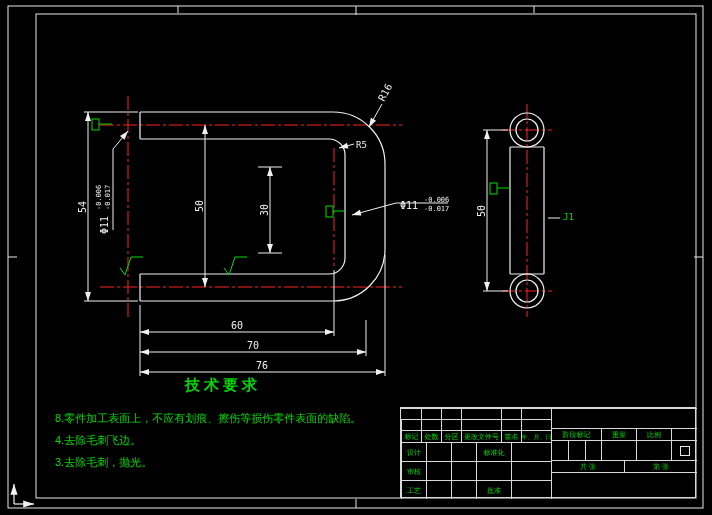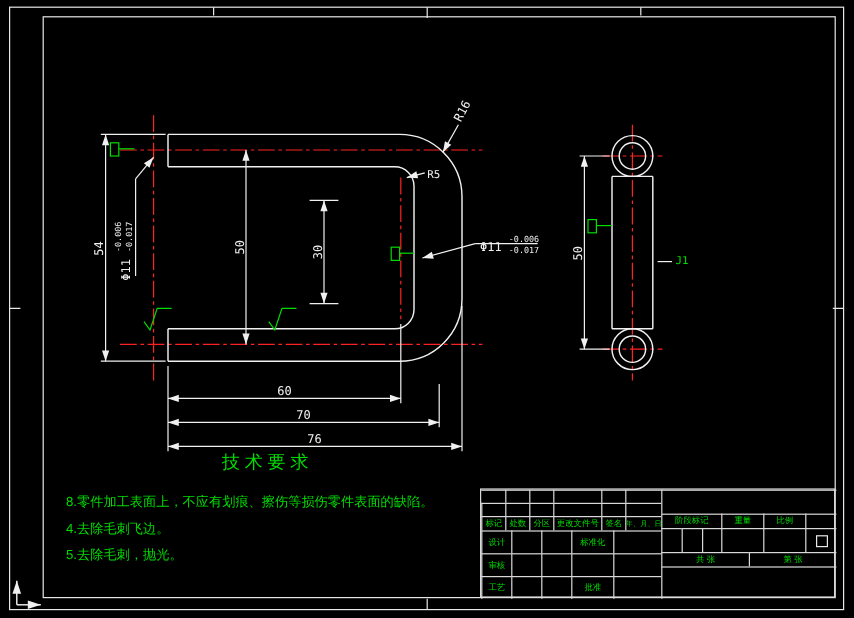--- a/index.html
+++ b/index.html
@@ -111,24 +111,24 @@
     <path d="M497,188 H510"></path>
   </g>
 
   <g stroke="#f0f0f0" stroke-width="1.2" fill="none">
     <line x1="14" y1="504" x2="34" y2="504" marker-end="url(#ar)"></line>
     <line x1="14" y1="504" x2="14" y2="484" marker-end="url(#ar)"></line>
   </g>
 </svg>
 
 <div>
-  <div class="tech-title" style="left:185px;top:376px;">技术要求</div>
+  <div class="tech-title" style="left:185px;top:376px;font-weight:bold;">技术要求</div>
   <div class="tech-item" style="left:55px;top:411px;">8.零件加工表面上，不应有划痕、擦伤等损伤零件表面的缺陷。</div>
   <div class="tech-item" style="left:55px;top:433px;">4.去除毛刺飞边。</div>
-  <div class="tech-item" style="left:55px;top:455px;">5.去除毛刺，抛光。</div>
+  <div class="tech-item" style="left:55px;top:455px;">3.去除毛刺，抛光。</div>
 </div>
 
 <div class="titleblock">
 
   <div class="tb" style="left:0px;top:0px;width:20px;height:11px;"></div>
   <div class="tb" style="left:20px;top:0px;width:20px;height:11px;"></div>
   <div class="tb" style="left:40px;top:0px;width:20px;height:11px;"></div>
   <div class="tb" style="left:60px;top:0px;width:40px;height:11px;"></div>
   <div class="tb" style="left:100px;top:0px;width:20px;height:11px;"></div>
   <div class="tb" style="left:120px;top:0px;width:30px;height:11px;"></div>

